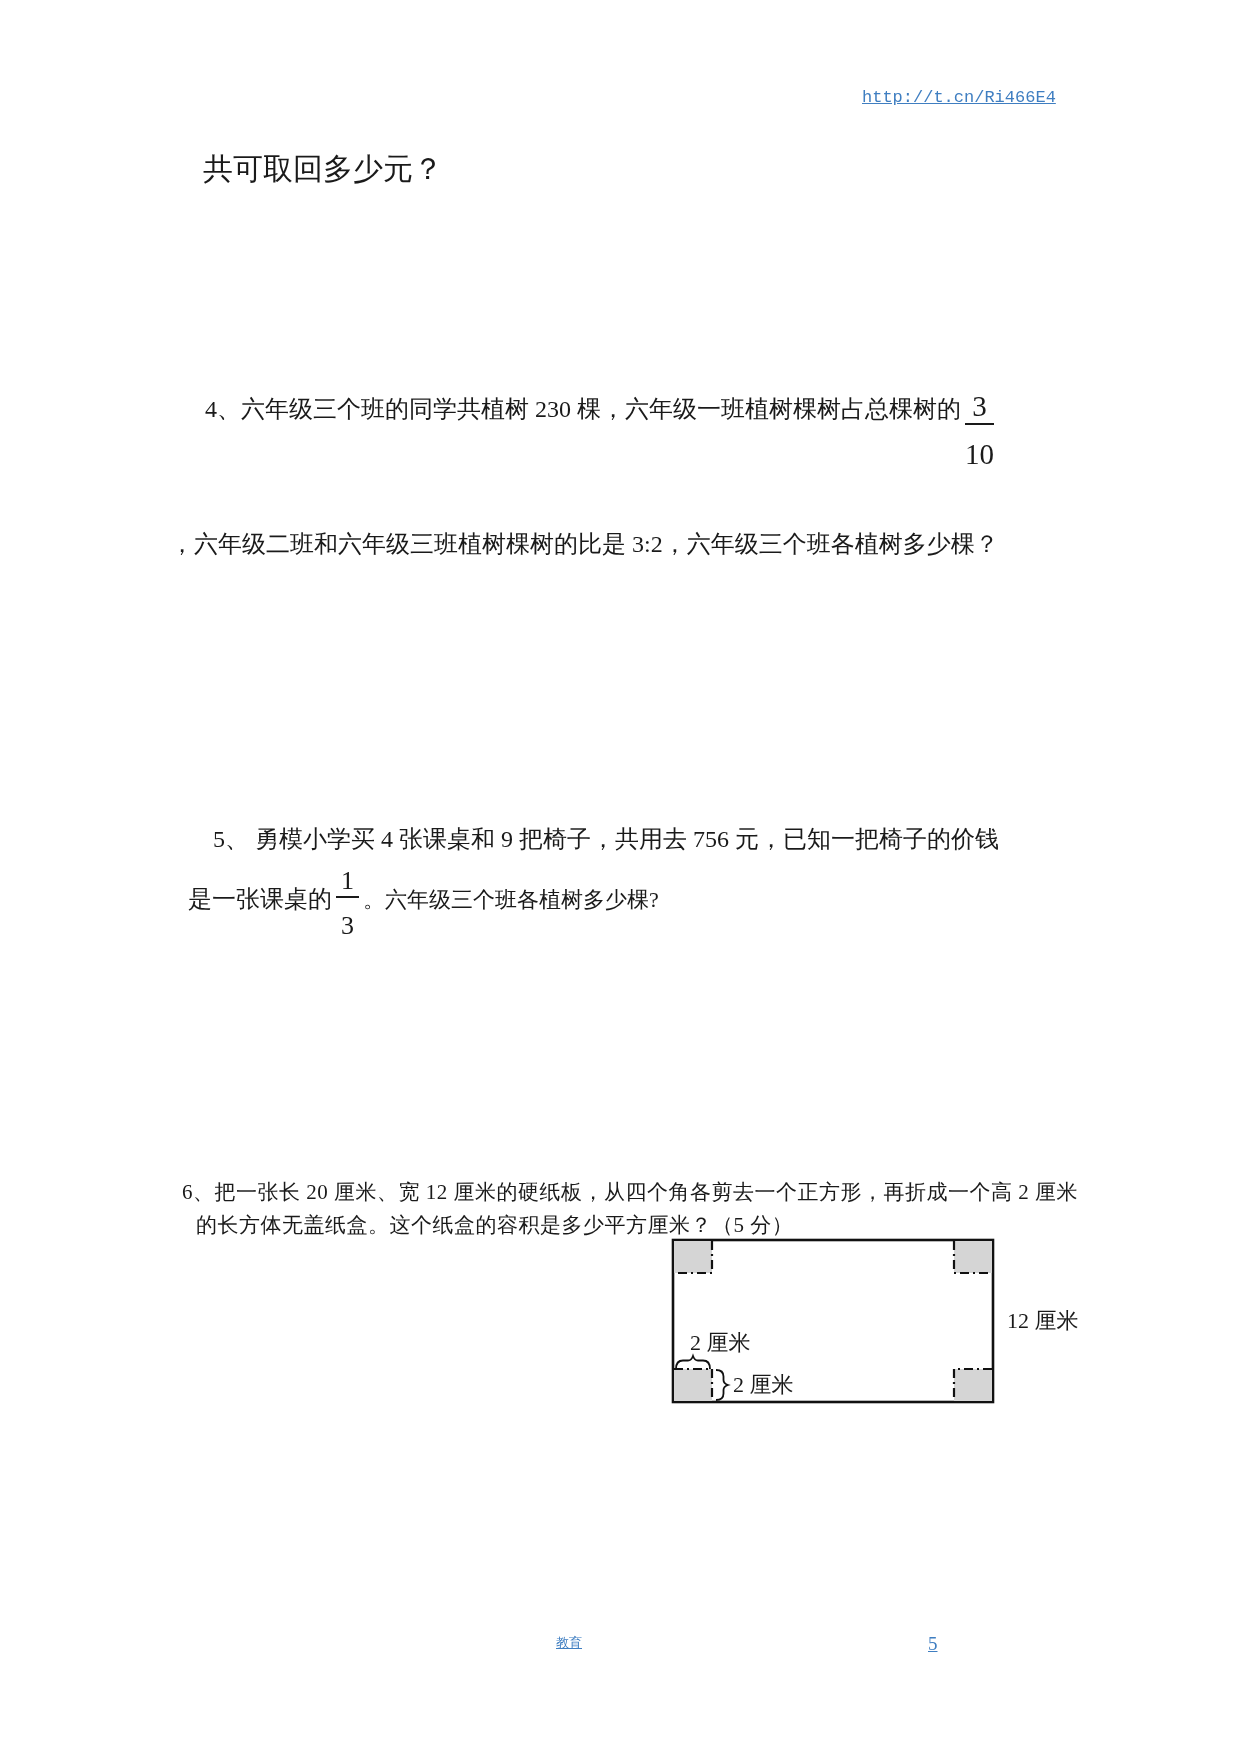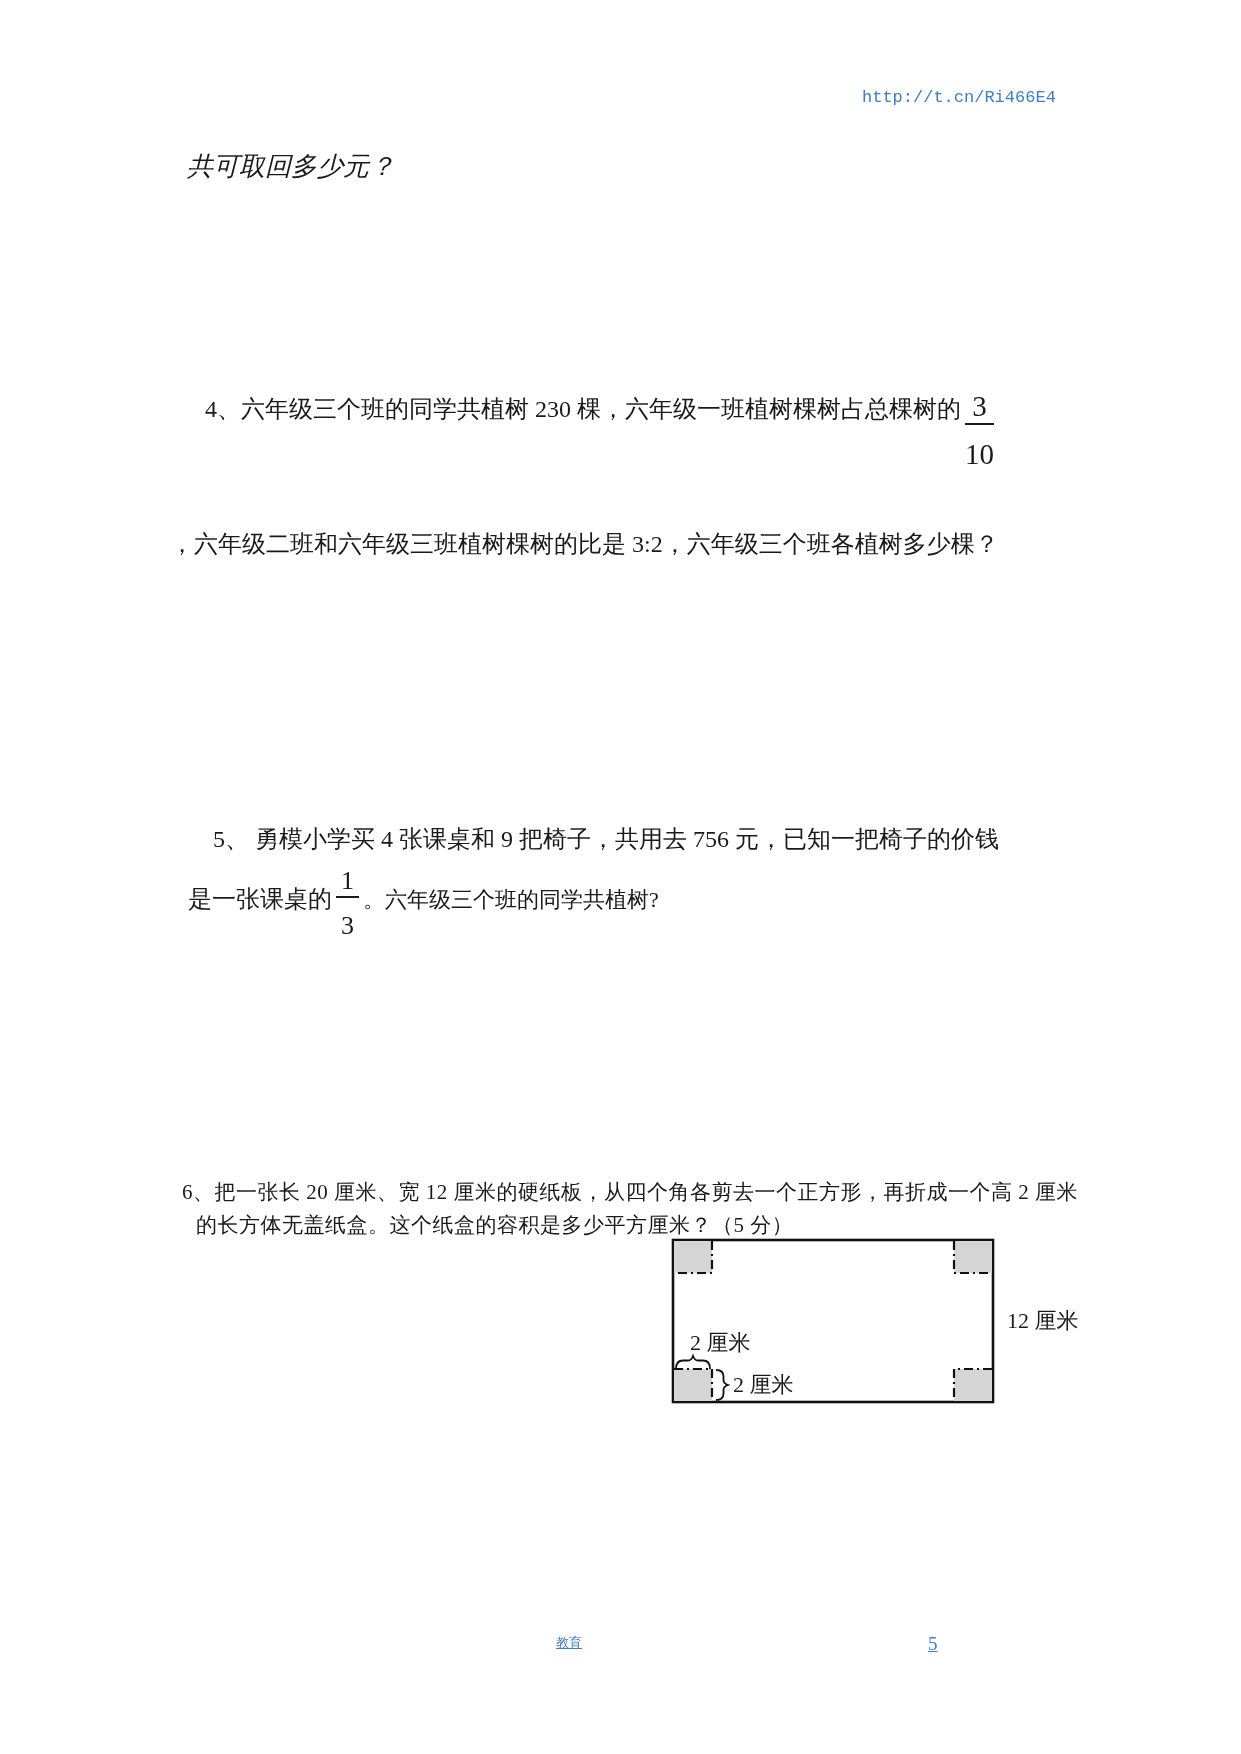--- a/index.html
+++ b/index.html
@@ -16,24 +16,25 @@
     color: #1a1a1a;
     overflow: hidden;
   }
   .abs { position: absolute; white-space: nowrap; }
 
   .url-link {
     top: 88px; left: 862px;
     font-family: "Liberation Mono", "DejaVu Sans Mono", monospace;
     font-size: 17px;
     color: #3f7ec1;
+    text-decoration: underline;
     cursor: pointer;
   }
 
-  .line-q3tail { top: 149px; left: 187px; font-size: 26px; font-style: italic; }
+  .line-q3tail { top: 149px; left: 203px; font-size: 30px; }
 
   .q4-line1 { top: 396px; left: 205px; font-size: 24px; line-height: 1.1; }
   .q4-line2 { top: 528px; left: 170px; font-size: 24px; }
 
   .q5-line1 { top: 823px; left: 213px; font-size: 24px; }
   .q5-line2 { top: 866px; left: 188px; font-size: 24px; }
   .q5-suffix { font-size: 22px; }
 
   .q6-line1 { top: 1178px; left: 182px; font-size: 21px; letter-spacing: 0.5px; text-align: right; }
   .q6-line2 { top: 1211px; left: 182px; font-size: 21px; letter-spacing: 0.5px; margin-left: 14px; }
@@ -88,21 +89,21 @@
 
   <div class="abs q4-line1">
     <span>4、六年级三个班的同学共植树 230 棵，六年级一班植树棵树占总棵树的</span><span class="frac frac-q4"><span class="num">3</span><span class="den">10</span></span>
   </div>
 
   <div class="abs q4-line2">，六年级二班和六年级三班植树棵树的比是 3:2，六年级三个班各植树多少棵？</div>
 
   <div class="abs q5-line1">5、 勇模小学买 4 张课桌和 9 把椅子，共用去 756 元，已知一把椅子的价钱</div>
 
   <div class="abs q5-line2">
-    <span>是一张课桌的</span><span class="frac frac-q5"><span class="num">1</span><span class="den">3</span></span><span class="q5-suffix">。六年级三个班的同学共植树?</span>
+    <span>是一张课桌的</span><span class="frac frac-q5"><span class="num">1</span><span class="den">3</span></span><span class="q5-suffix">。六年级三个班各植树多少棵?</span>
   </div>
 
   <div class="abs q6-line1">6、把一张长 20 厘米、宽 12 厘米的硬纸板，从四个角各剪去一个正方形，再折成一个高 2 厘米</div>
 
   <div class="abs q6-line2">的长方体无盖纸盒。这个纸盒的容积是多少平方厘米？（5 分）</div>
 
   <svg class="abs diagram" width="460" height="182" viewBox="0 0 460 182">
 
     <rect x="18" y="5" width="320" height="162" fill="#ffffff" stroke="#111111" stroke-width="2.6"></rect>
 

